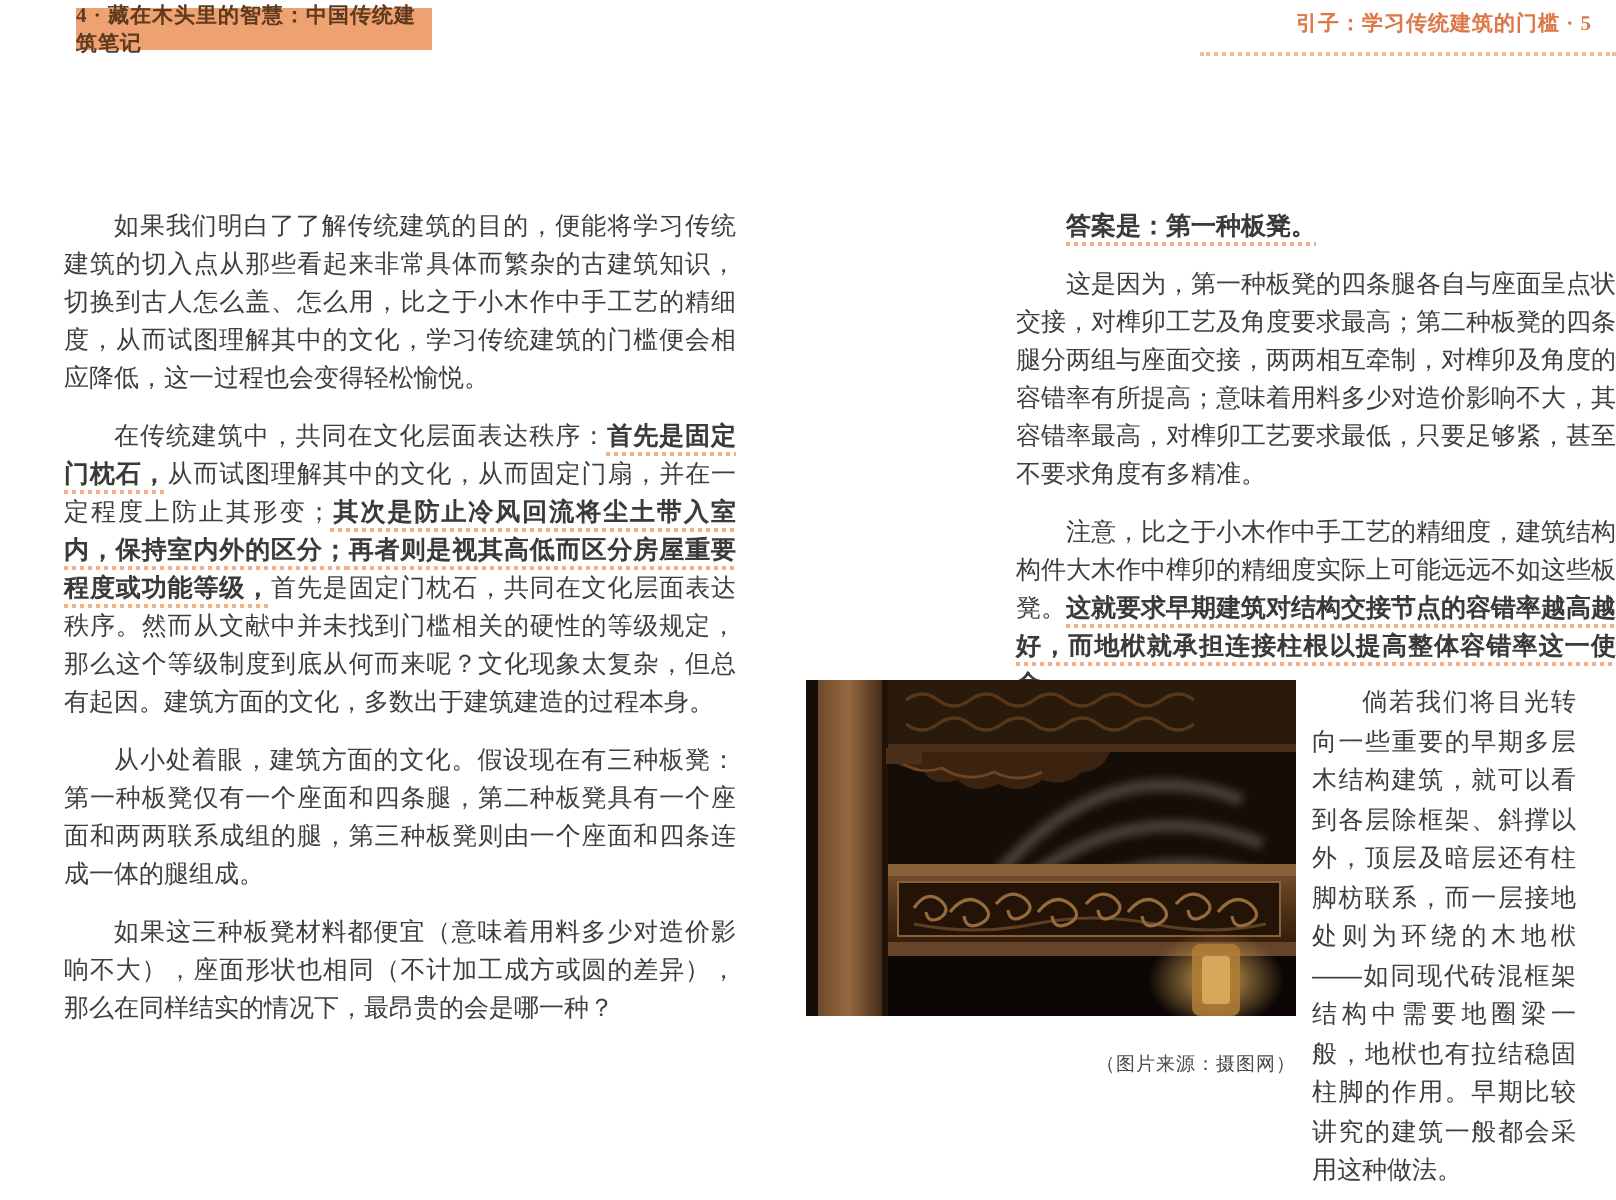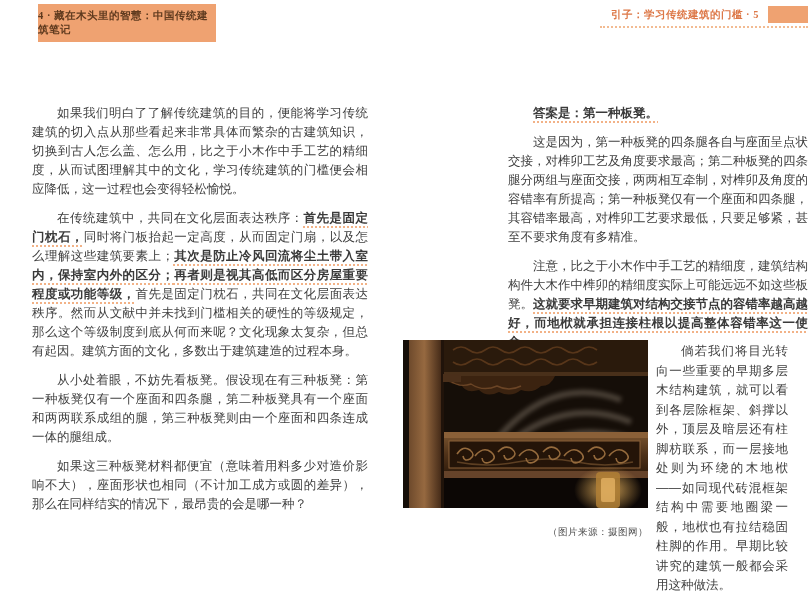--- a/index.html
+++ b/index.html
@@ -4,30 +4,30 @@
 <style>
   html,body{margin:0;padding:0;}
   body{
     width:808px;height:600px;position:relative;overflow:hidden;
     background:#ffffff;
     font-family:"Liberation Sans","DejaVu Sans",sans-serif;
     color:#3e3e3e;
   }
   
   .head-left{
-    position:absolute;left:38px;top:4px;width:178px;height:38px;
+    position:absolute;left:38px;top:4px;width:178px;height:21px;
     background:#efa271;display:flex;align-items:center;justify-content:flex-start;
   }
   .head-left span{
     font-size:10.5px;font-weight:bold;color:#5f3a1e;letter-spacing:.5px;
     font-family:"Liberation Serif","DejaVu Serif",serif;
   }
   .head-right{
-    position:absolute;right:0;top:5px;height:19px;
-    display:flex;align-items:center;gap:9px;
+    position:absolute;right:12px;top:5px;height:19px;
+    display:flex;align-items:center;gap:9px;flex-direction:column;
   }
   .head-right .hr-text{
     font-size:10.5px;font-weight:bold;color:#dd7848;letter-spacing:.5px;
     font-family:"Liberation Serif","DejaVu Serif",serif;
   }
   .head-right .hr-block{width:40px;height:17px;background:#efa271;}
   .hr-rule{
     position:absolute;left:600px;top:15px;width:208px;height:11px;
     border-bottom:2px dotted #f2bb92;
   }
@@ -64,28 +64,28 @@
   <span>4 · 藏在木头里的智慧：中国传统建筑笔记</span>
 </div>
 <div class="hr-rule"></div>
 <div class="head-right">
   <span class="hr-text">引子：学习传统建筑的门槛 · 5</span>
   <span class="hr-block"></span>
 </div>
 
 <div class="textcol col-left">
   <p><span>如果我们明白了了解传统建筑的目的，便能将学习传统建筑的切入点从那些看起来非常具体而繁杂的古建筑知识，切换到古人怎么盖、怎么用，比之于小木作中手工艺的精细度，从而试图理解其中的文化，学习传统建筑的门槛便会相应降低，这一过程也会变得轻松愉悦。</span></p>
-  <p><span>在传统建筑中，共同在文化层面表达秩序：</span><span class="hl-bold">首先是固定门枕石，</span><span>同时将门板抬起一定高度，从而固定门扇，以及怎么理解这些建筑要素上；</span><span class="hl-bold">其次是防止冷风回流将尘土带入室内，保持室内外的区分；</span><span class="hl-bold">再者则是视其高低而区分房屋重要程度或功能等级，</span><span>首先是固定门枕石，共同在文化层面表达秩序。然而从文献中并未找到门槛相关的硬性的等级规定，那么这个等级制度到底从何而来呢？文化现象太复杂，但总有起因。建筑方面的文化，多数出于建筑建造的过程本身。</span></p>
-  <p><span>从小处着眼，不妨先看板凳。假设现在有三种板凳：第一种板凳仅有一个座面和四条腿，第二种板凳具有一个座面和两两联系成组的腿，第三种板凳则由一个座面和四条连成一体的腿组成。</span></p>
+  <p><span>在传统建筑中，共同在文化层面表达秩序：</span><span class="hl-bold">首先是固定门枕石，</span><span>从而试图理解其中的文化，从而固定门扇，并在一定程度上防止其形变；</span><span class="hl-bold">其次是防止冷风回流将尘土带入室内，保持室内外的区分；</span><span class="hl-bold">再者则是视其高低而区分房屋重要程度或功能等级，</span><span>首先是固定门枕石，共同在文化层面表达秩序。然而从文献中并未找到门槛相关的硬性的等级规定，那么这个等级制度到底从何而来呢？文化现象太复杂，但总有起因。建筑方面的文化，多数出于建筑建造的过程本身。</span></p>
+  <p><span>从小处着眼，建筑方面的文化。假设现在有三种板凳：第一种板凳仅有一个座面和四条腿，第二种板凳具有一个座面和两两联系成组的腿，第三种板凳则由一个座面和四条连成一体的腿组成。</span></p>
   <p><span>如果这三种板凳材料都便宜（意味着用料多少对造价影响不大），座面形状也相同（不计加工成方或圆的差异），那么在同样结实的情况下，最昂贵的会是哪一种？</span></p>
 </div>
 
 <div class="textcol col-right">
   <p><span class="hl-bold">答案是：第一种板凳。</span></p>
-  <p><span>这是因为，第一种板凳的四条腿各自与座面呈点状交接，对榫卯工艺及角度要求最高；第二种板凳的四条腿分两组与座面交接，两两相互牵制，对榫卯及角度的容错率有所提高；第一种板凳仅有一个座面和四条腿，其容错率最高，对榫卯工艺要求最低，只要足够紧，甚至不要求角度有多精准。</span></p>
+  <p><span>这是因为，第一种板凳的四条腿各自与座面呈点状交接，对榫卯工艺及角度要求最高；第二种板凳的四条腿分两组与座面交接，两两相互牵制，对榫卯及角度的容错率有所提高；意味着用料多少对造价影响不大，其容错率最高，对榫卯工艺要求最低，只要足够紧，甚至不要求角度有多精准。</span></p>
   <p><span>注意，比之于小木作中手工艺的精细度，建筑结构构件大木作中榫卯的精细度实际上可能远远不如这些板凳。</span><span class="hl-bold">这就要求早期建筑对结构交接节点的容错率越高越好，而地栿就承担连接柱根以提高整体容错率这一使命。</span></p>
 </div>
 
 <div class="photo">
   <svg viewBox="0 0 245 168" width="245" height="168">
     <defs>
       <linearGradient id="post" x1="0" y1="0" x2="1" y2="0">
         <stop offset="0" stop-color="#6e4a2c"></stop>
         <stop offset="0.45" stop-color="#966940"></stop>
         <stop offset="1" stop-color="#3c2414"></stop>

